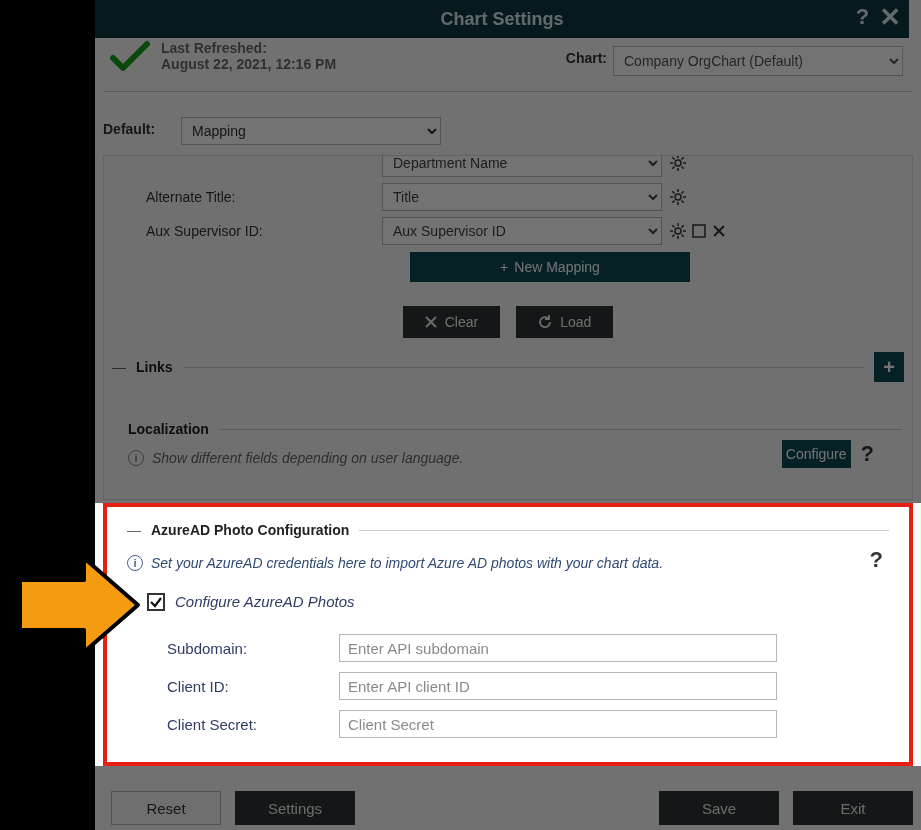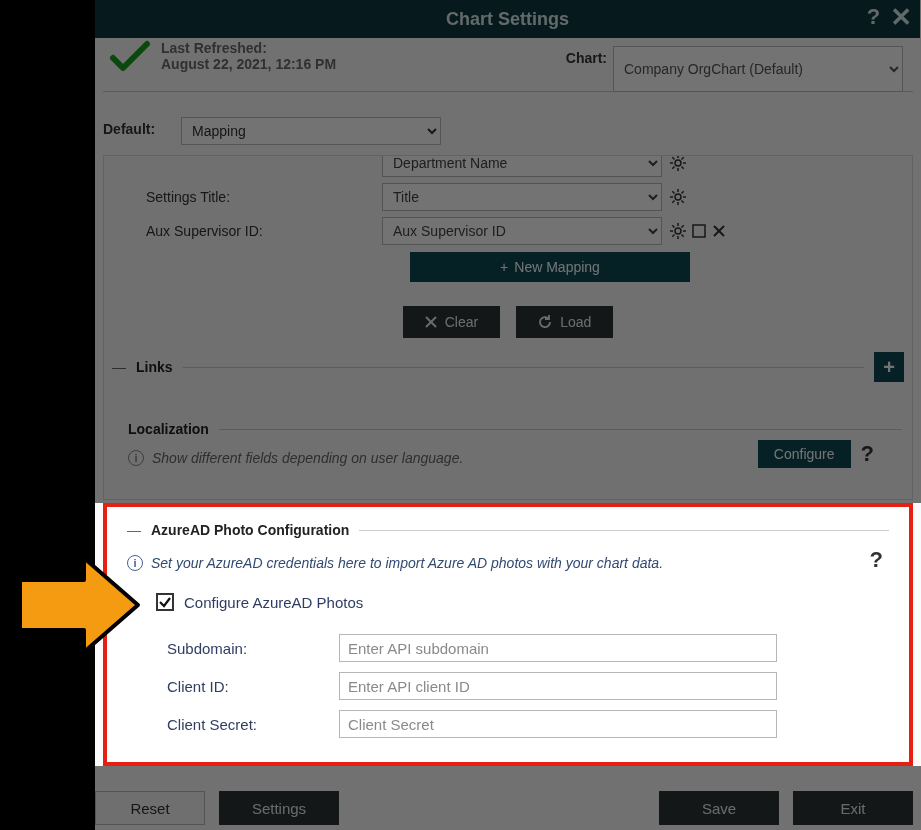--- a/index.html
+++ b/index.html
@@ -2,34 +2,34 @@
 <html><head>
 <meta charset="utf-8">
 <style>
   * { box-sizing: border-box; margin: 0; padding: 0; }
   html, body { width: 921px; height: 830px; font-family: "Segoe UI", Arial, sans-serif; font-size: 14px; background:#000; overflow:hidden; }
   .page { position:relative; width:921px; height:830px; background:#000; }
   .dimmer { position:absolute; left:95px; top:0; width:826px; height:830px; }
   .panel-bg { position:absolute; inset:0; background:#fbfbfb; }
 
   
-  .titlebar { position:absolute; left:0; top:0; right:1px; height:38px; background:#0e3941; color:#d9e9ec; display:flex; align-items:center; }
+  .titlebar { position:absolute; left:0; top:0; right:12px; height:38px; background:#0e3941; color:#d9e9ec; display:flex; align-items:center; }
   .titlebar .title { position:absolute; left:50%; transform:translateX(-50%); font-weight:700; font-size:18px; }
   .titlebar .tb-right { position:absolute; right:8px; top:4px; display:flex; gap:10px; align-items:center; }
   .titlebar .qmark { font-size:22px; font-weight:700; }
   .titlebar .xmark { font-size:26px; font-weight:700; line-height:18px; }
 
   
   .refresh-row { position:absolute; left:8px; right:8px; top:36px; height:56px; border-bottom:1px solid #ccc; }
   .check-wrap { position:absolute; left:6px; top:4px; }
   .refresh-text { position:absolute; left:58px; top:4px; color:#6a6c6e; font-weight:700; }
   .refresh-text span { display:block; font-weight:700; }
   .refresh-date { font-weight:600; }
   .chart-label { position:absolute; right:306px; top:14px; font-weight:700; color:#333; }
-  .chart-select { position:absolute; right:10px; top:10px; width:290px; height:46px; border:1px solid #bcbcbc; background:#fff; font-size:14px; padding:2px 6px; color:#555; }
+  .chart-select { position:absolute; right:10px; top:10px; width:290px; height:30px; border:1px solid #bcbcbc; background:#fff; font-size:14px; padding:2px 6px; color:#555; }
 
   
   .settings-row { position:absolute; left:8px; top:115px; height:36px; }
   .settings-label { position:absolute; left:0; top:6px; font-weight:700; color:#333; }
   .settings-select { position:absolute; left:78px; top:2px; width:260px; height:28px; border:1px solid #bcbcbc; background:#fff; padding:2px 6px; font-size:14px; color:#333; }
 
   
   .mapping-panel { position:absolute; left:8px; right:8px; top:155px; height:345px; border:1px solid #dadada; background:#f9f9f9; overflow:hidden; }
   .mapping-inner { position:absolute; left:14px; right:14px; top:4px; }
 
@@ -49,31 +49,31 @@
   .section-line { flex:1 1 auto; height:1px; background:#ccc; }
 
   .links-sec { position:absolute; top:198px; left:8px; right:8px; }
   .plus-btn { width:30px; height:30px; background:#0e4a56; color:#fff; border:none; font-size:20px; font-weight:700; cursor:pointer; }
 
   .loc-sec { position:absolute; top:260px; left:24px; right:10px; }
   .info-line { display:flex; align-items:center; gap:8px; color:#666; margin-top:8px; }
   .info-line .hint { font-style:italic; }
   .info-icon { display:inline-flex; width:16px; height:16px; border:1px solid #888; border-radius:50%; align-items:center; justify-content:center; font-size:11px; font-weight:700; color:#888; font-style:normal; }
   .config-btn-wrap { position:absolute; right:28px; top:24px; display:flex; align-items:center; gap:10px; }
-  .teal-btn { height:28px; padding:0 16px; background:#0e4a56; color:#fff; border:none; font-size:14px; cursor:pointer; }
+  .teal-btn { height:28px; padding:0 4px; background:#0e4a56; color:#fff; border:none; font-size:14px; cursor:pointer; }
   .qmark-sm { font-size:22px; font-weight:700; color:#333; }
 
   
   .azure-box { position:absolute; left:8px; right:8px; top:503px; height:263px; background:#fff; border:4px solid #e71f12; }
   .azure-inner { position:absolute; inset:10px 20px; }
   .azure-head { display:flex; align-items:center; gap:10px; }
   .azure-info { display:flex; align-items:center; gap:8px; color:#314a72; margin-top:12px; }
   .azure-info .hint2 { font-style:italic; color:#314a72; }
   .azure-qmark { position:absolute; right:6px; top:30px; font-size:22px; font-weight:700; color:#333; }
-  .azure-check-row { margin-top:22px; margin-left:29px; display:flex; align-items:center; gap:10px; color:#2f3d63; font-size:15px; }
+  .azure-check-row { margin-top:22px; margin-left:20px; display:flex; align-items:flex-start; gap:10px; color:#2f3d63; font-size:15px;font-style:italic; }
   .azure-check { width:18px; height:18px; border:2px solid #333; display:inline-flex; align-items:center; justify-content:center; background:#fff; }
   .azure-fields { margin-top:18px; margin-left:40px; }
   .azure-field { display:flex; align-items:center; height:38px; }
   .azure-flabel { width:172px; color:#2f3d63; font-size:15px; }
   .azure-input { width:438px; height:28px; border:1px solid #b6b6b6; padding:2px 8px; font-size:15px; color:#888; }
   .azure-input::placeholder { color:#8a8a8a; }
 
   
   .bottom-bar { position:absolute; left:0; right:8px; top:790px; height:36px; display:flex; align-items:center; }
   .ghost-btn { width:110px; height:34px; border:1px solid #b9b9b9; background:#f6f6f6; color:#333; font-size:15px; cursor:pointer; }
@@ -145,21 +145,21 @@
                     <line x1="11.5" y1="11.5" x2="13.7" y2="13.7"></line>
                     <line x1="13.7" y1="2.3" x2="11.5" y2="4.5"></line>
                     <line x1="4.5" y1="11.5" x2="2.3" y2="13.7"></line>
                   </g>
                 </svg>
               </span>
           </div>
         </div>
 
         <div class="map-row">
-          <div class="map-label">Settings Title:</div>
+          <div class="map-label">Alternate Title:</div>
           <select class="map-select"><option>Title</option></select>
           <div class="map-icons">
             <span>
                 <svg width="16" height="16" viewBox="0 0 16 16">
                   <circle cx="8" cy="8" r="3" fill="none" stroke="#333" stroke-width="1.5"></circle>
                   <g stroke="#333" stroke-width="1.5">
                     <line x1="8" y1="0" x2="8" y2="3"></line>
                     <line x1="8" y1="13" x2="8" y2="16"></line>
                     <line x1="0" y1="8" x2="3" y2="8"></line>
                     <line x1="13" y1="8" x2="16" y2="8"></line>
@@ -254,21 +254,21 @@
         </div>
         <div class="config-btn-wrap">
           <button class="teal-btn">Configure</button>
           <span class="qmark-sm">?</span>
         </div>
       </div>
 
     </div>
 
     <div class="bottom-bar">
-      <button class="ghost-btn" style="margin-left:0">Reset</button>
+      <button class="ghost-btn" style="margin-left:16px">Reset</button>
       <button class="solid-btn" style="margin-left:14px">Settings</button>
       <div style="flex:1"></div>
       <button class="solid-btn" style="margin-right:14px">Save</button>
       <button class="solid-btn">Exit</button>
     </div>
 
     <div class="overlay" style="height:503px"></div>
     <div class="overlay" style="top:766px; height:64px"></div>
 
     <div class="azure-box">

